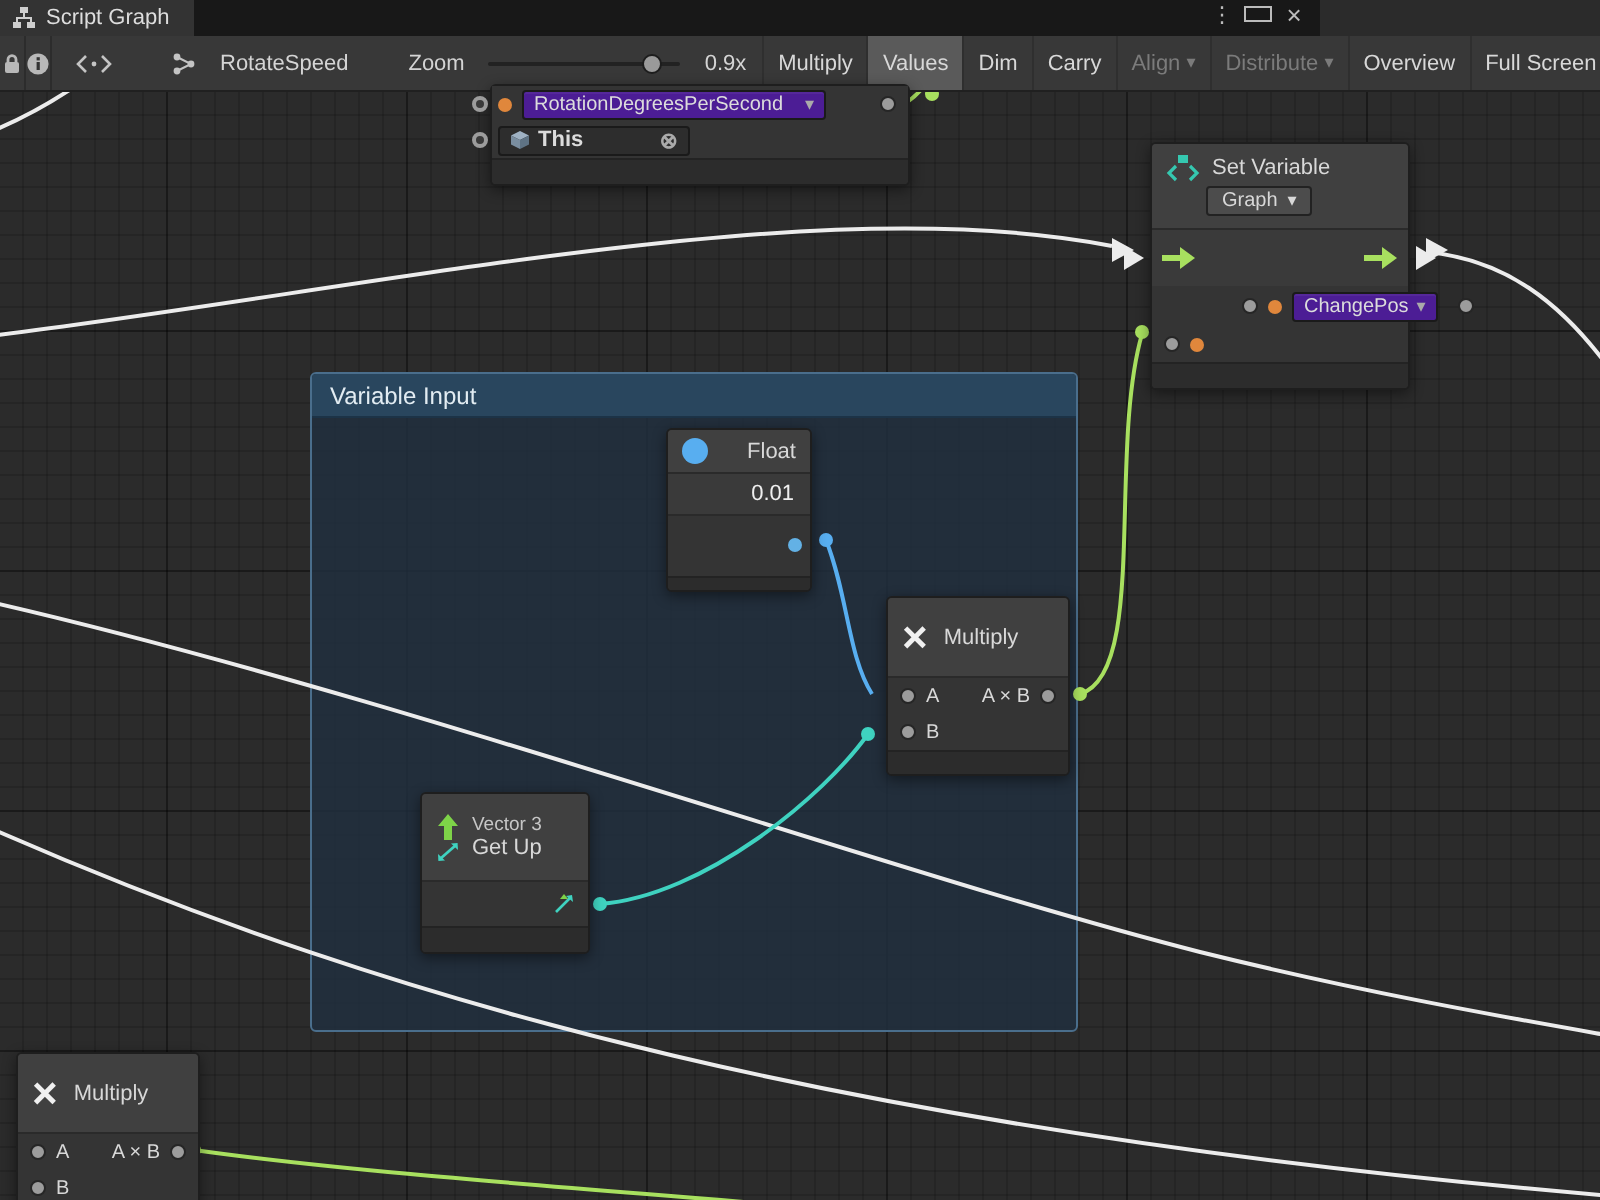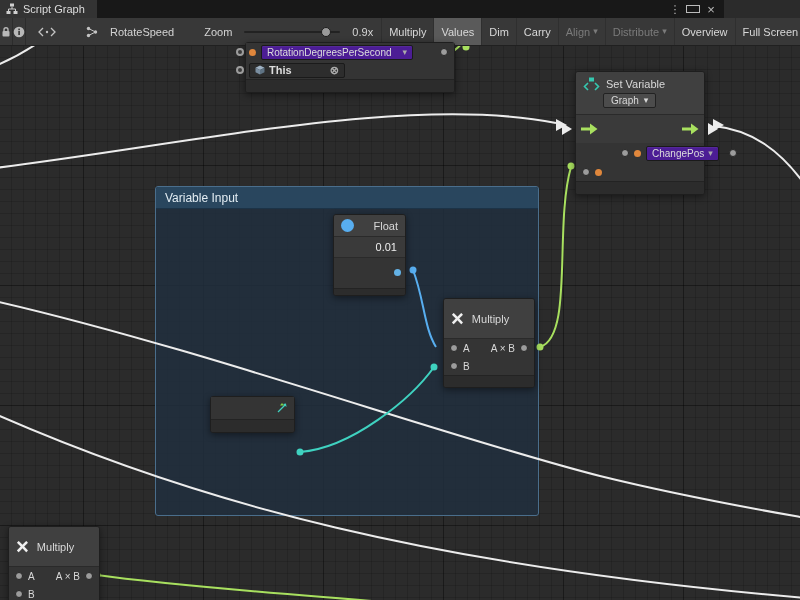--- a/index.html
+++ b/index.html
@@ -5,22 +5,22 @@
   * { margin:0; padding:0; box-sizing:border-box; }
   html,body { width:800px; height:600px; overflow:hidden; }
   body {
     font-family:"Liberation Sans", sans-serif;
     font-size:11px; color:#d8d8d8;
     background:#2b2b2b; position:relative;
   }
 
   
   .titlebar {
-    position:absolute; top:0; left:0; width:724px; height:18px;
-    background:#181818; display:flex; align-items:center;
+    position:absolute; top:0; left:0; width:660px; height:18px;
+    background:#181818; display:flex; align-items:flex-start;
   }
   .tab {
     display:flex; align-items:center; gap:5px;
     background:#333; padding:0 12px 0 6px; height:18px;
     color:#ddd; font-size:11px;
   }
   .win-controls { margin-left:auto; display:flex; align-items:center; gap:4px; padding-right:6px; color:#bbb; }
   .win-controls span { display:inline-block; text-align:center; width:14px; cursor:default; }
   .maxbox { width:9px; height:8px; border:1px solid #bbb; display:inline-block; }
 
@@ -386,20 +386,36 @@
       <div class="port"></div>
     </div>
     <div class="n-row mul-row">
       <div class="port"></div>
       <span>B</span>
     </div>
     <div class="n-footer"></div>
   </div>
 
   <div class="node get-up">
+    <div class="n-header gu-header">
+      <div class="gu-icons">
+        <svg width="12" height="13" viewBox="0 0 12 13">
+          <polygon points="6,0 11,6 8,6 8,13 4,13 4,6 1,6" fill="#7ed348"></polygon>
+        </svg>
+        <svg width="12" height="10" viewBox="0 0 12 10">
+          <path d="M2,8.5 L10,1.5" stroke="#3fd2c0" stroke-width="1.4"></path>
+          <polygon points="10.8,0.5 11,4 7.5,0.8" fill="#3fd2c0"></polygon>
+          <polygon points="1.2,9.5 1,6 4.5,9.2" fill="#3fd2c0"></polygon>
+        </svg>
+      </div>
+      <div class="gu-text">
+        <span class="gu-type">Vector 3</span>
+        <span class="gu-title">Get Up</span>
+      </div>
+    </div>
     <div class="gu-body">
       <svg width="12" height="12" viewBox="0 0 12 12">
         <path d="M2,10 L9,3" stroke="#3fd2c0" stroke-width="1.3"></path>
         <polygon points="10,1.5 10.5,5 7,2" fill="#3fd2c0"></polygon>
         <polygon points="6,1 8,3.5 4,3.5" fill="#7ed348"></polygon>
       </svg>
     </div>
     <div class="n-footer"></div>
   </div>
 

